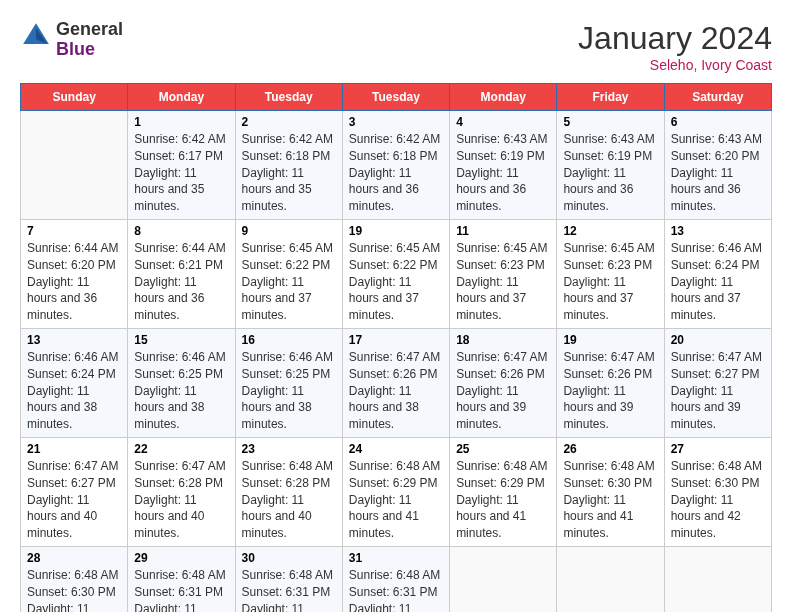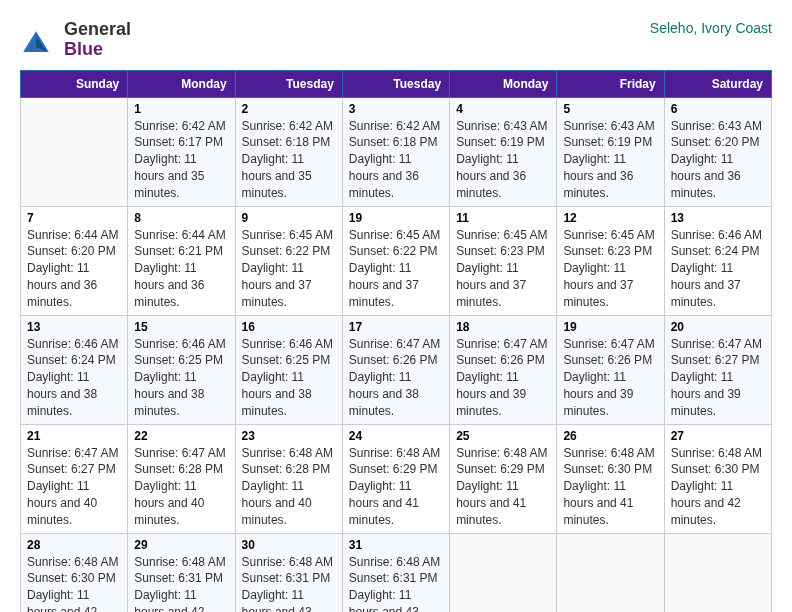--- a/index.html
+++ b/index.html
@@ -11,22 +11,22 @@
       padding: 20px;
     }
     .header {
       display: flex;
       justify-content: space-between;
       align-items: flex-start;
       margin-bottom: 10px;
     }
     .logo {
       display: flex;
-      align-items: flex-end;
-      gap: 12px;
+      align-items: flex-start;
+      gap: 4px;
     }
     .logo-text {
       font-size: 18px;
       font-weight: bold;
       line-height: 1.1;
     }
     .logo-text .general { color: #333; }
     .logo-text .blue { color: #701a75; }
     .logo-icon {
       width: 32px;
@@ -35,32 +35,32 @@
     .title-block {
       text-align: right;
     }
     .month-year {
       font-size: 32px;
       font-weight: normal;
       color: #333;
     }
     .location {
       font-size: 14px;
-      color: #0f766e;
+      color: #be185d;
     }
     table {
       width: 100%;
       border-collapse: collapse;
       font-size: 11px;
     }
     thead tr th {
-      background-color: #4c1d95;
+      background-color: #ef4444;
       color: #fff;
       padding: 6px 8px;
-      text-align: right;
+      text-align: center;
       font-size: 12px;
       font-weight: bold;
       border: 1px solid #2a6db5;
     }
     tbody tr td {
       border: 1px solid #ccc;
       vertical-align: top;
       padding: 4px 6px;
       min-height: 80px;
       width: calc(100% / 7);
@@ -94,20 +94,21 @@
     <svg class="logo-icon" viewBox="0 0 40 40">
       <polygon points="20,4 36,30 4,30" fill="#2a6db5"></polygon>
       <polygon points="20,10 34,30 20,24" fill="#1a4f8a"></polygon>
     </svg>
     <div class="logo-text">
       <span class="general">General</span><br>
       <span class="blue">Blue</span>
     </div>
   </div>
   <div class="title-block">
+    <div class="month-year">January 2024</div>
     <div class="location">Seleho, Ivory Coast</div>
   </div>
 </div>
 
 <table>
   <thead>
     <tr>
     <th>Sunday</th>
         <th>Monday</th>
         <th>Tuesday</th>

